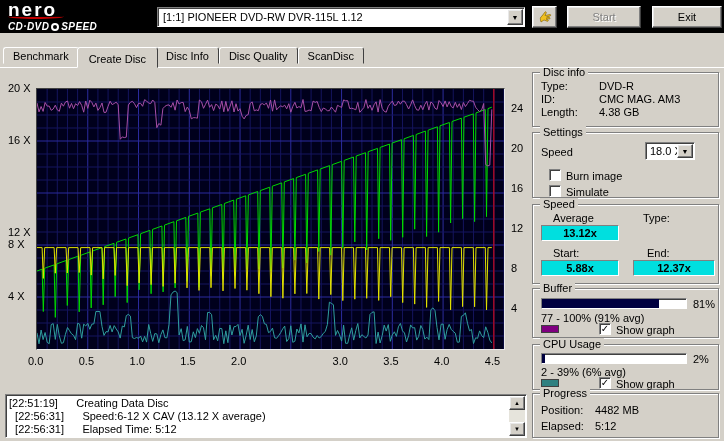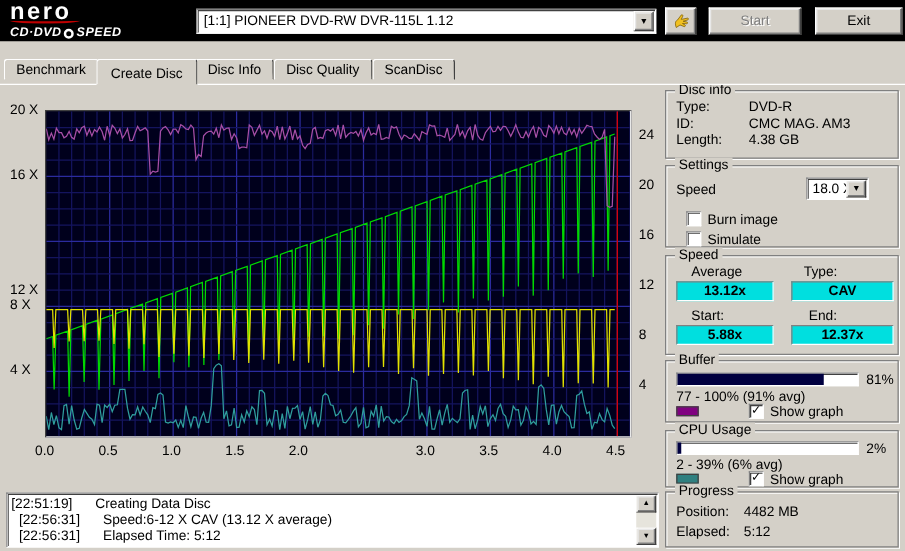--- a/index.html
+++ b/index.html
@@ -227,21 +227,20 @@
     <span class="lbl" style="left:33px;top:37px">Burn image</span>
     <span class="cb" style="left:16px;top:52px"></span>
     <span class="lbl" style="left:33px;top:53px">Simulate</span>
   </div>
 
   <div class="gbox" style="top:204px;height:80px">
     <span class="gtitle">Speed</span>
     <span class="lbl" style="left:20px;top:7px">Average</span>
     <span class="lbl" style="left:110px;top:7px">Type:</span>
     <div class="cyanbox" style="left:8px;top:20px;width:78px">13.12x</div>
-    <div class="cyanbox" style="left:100px;top:20px;width:82px">CAV</div>
     <span class="lbl" style="left:20px;top:42px">Start:</span>
     <span class="lbl" style="left:114px;top:42px">End:</span>
     <div class="cyanbox" style="left:8px;top:55px;width:78px">5.88x</div>
     <div class="cyanbox" style="left:100px;top:55px;width:82px">12.37x</div>
   </div>
 
   <div class="gbox" style="top:288px;height:50px">
     <span class="gtitle">Buffer</span>
     <div class="pbar sunken" style="left:8px;top:9px;width:146px;height:11px">
       <div class="pfill" style="width: 81%;"></div>

